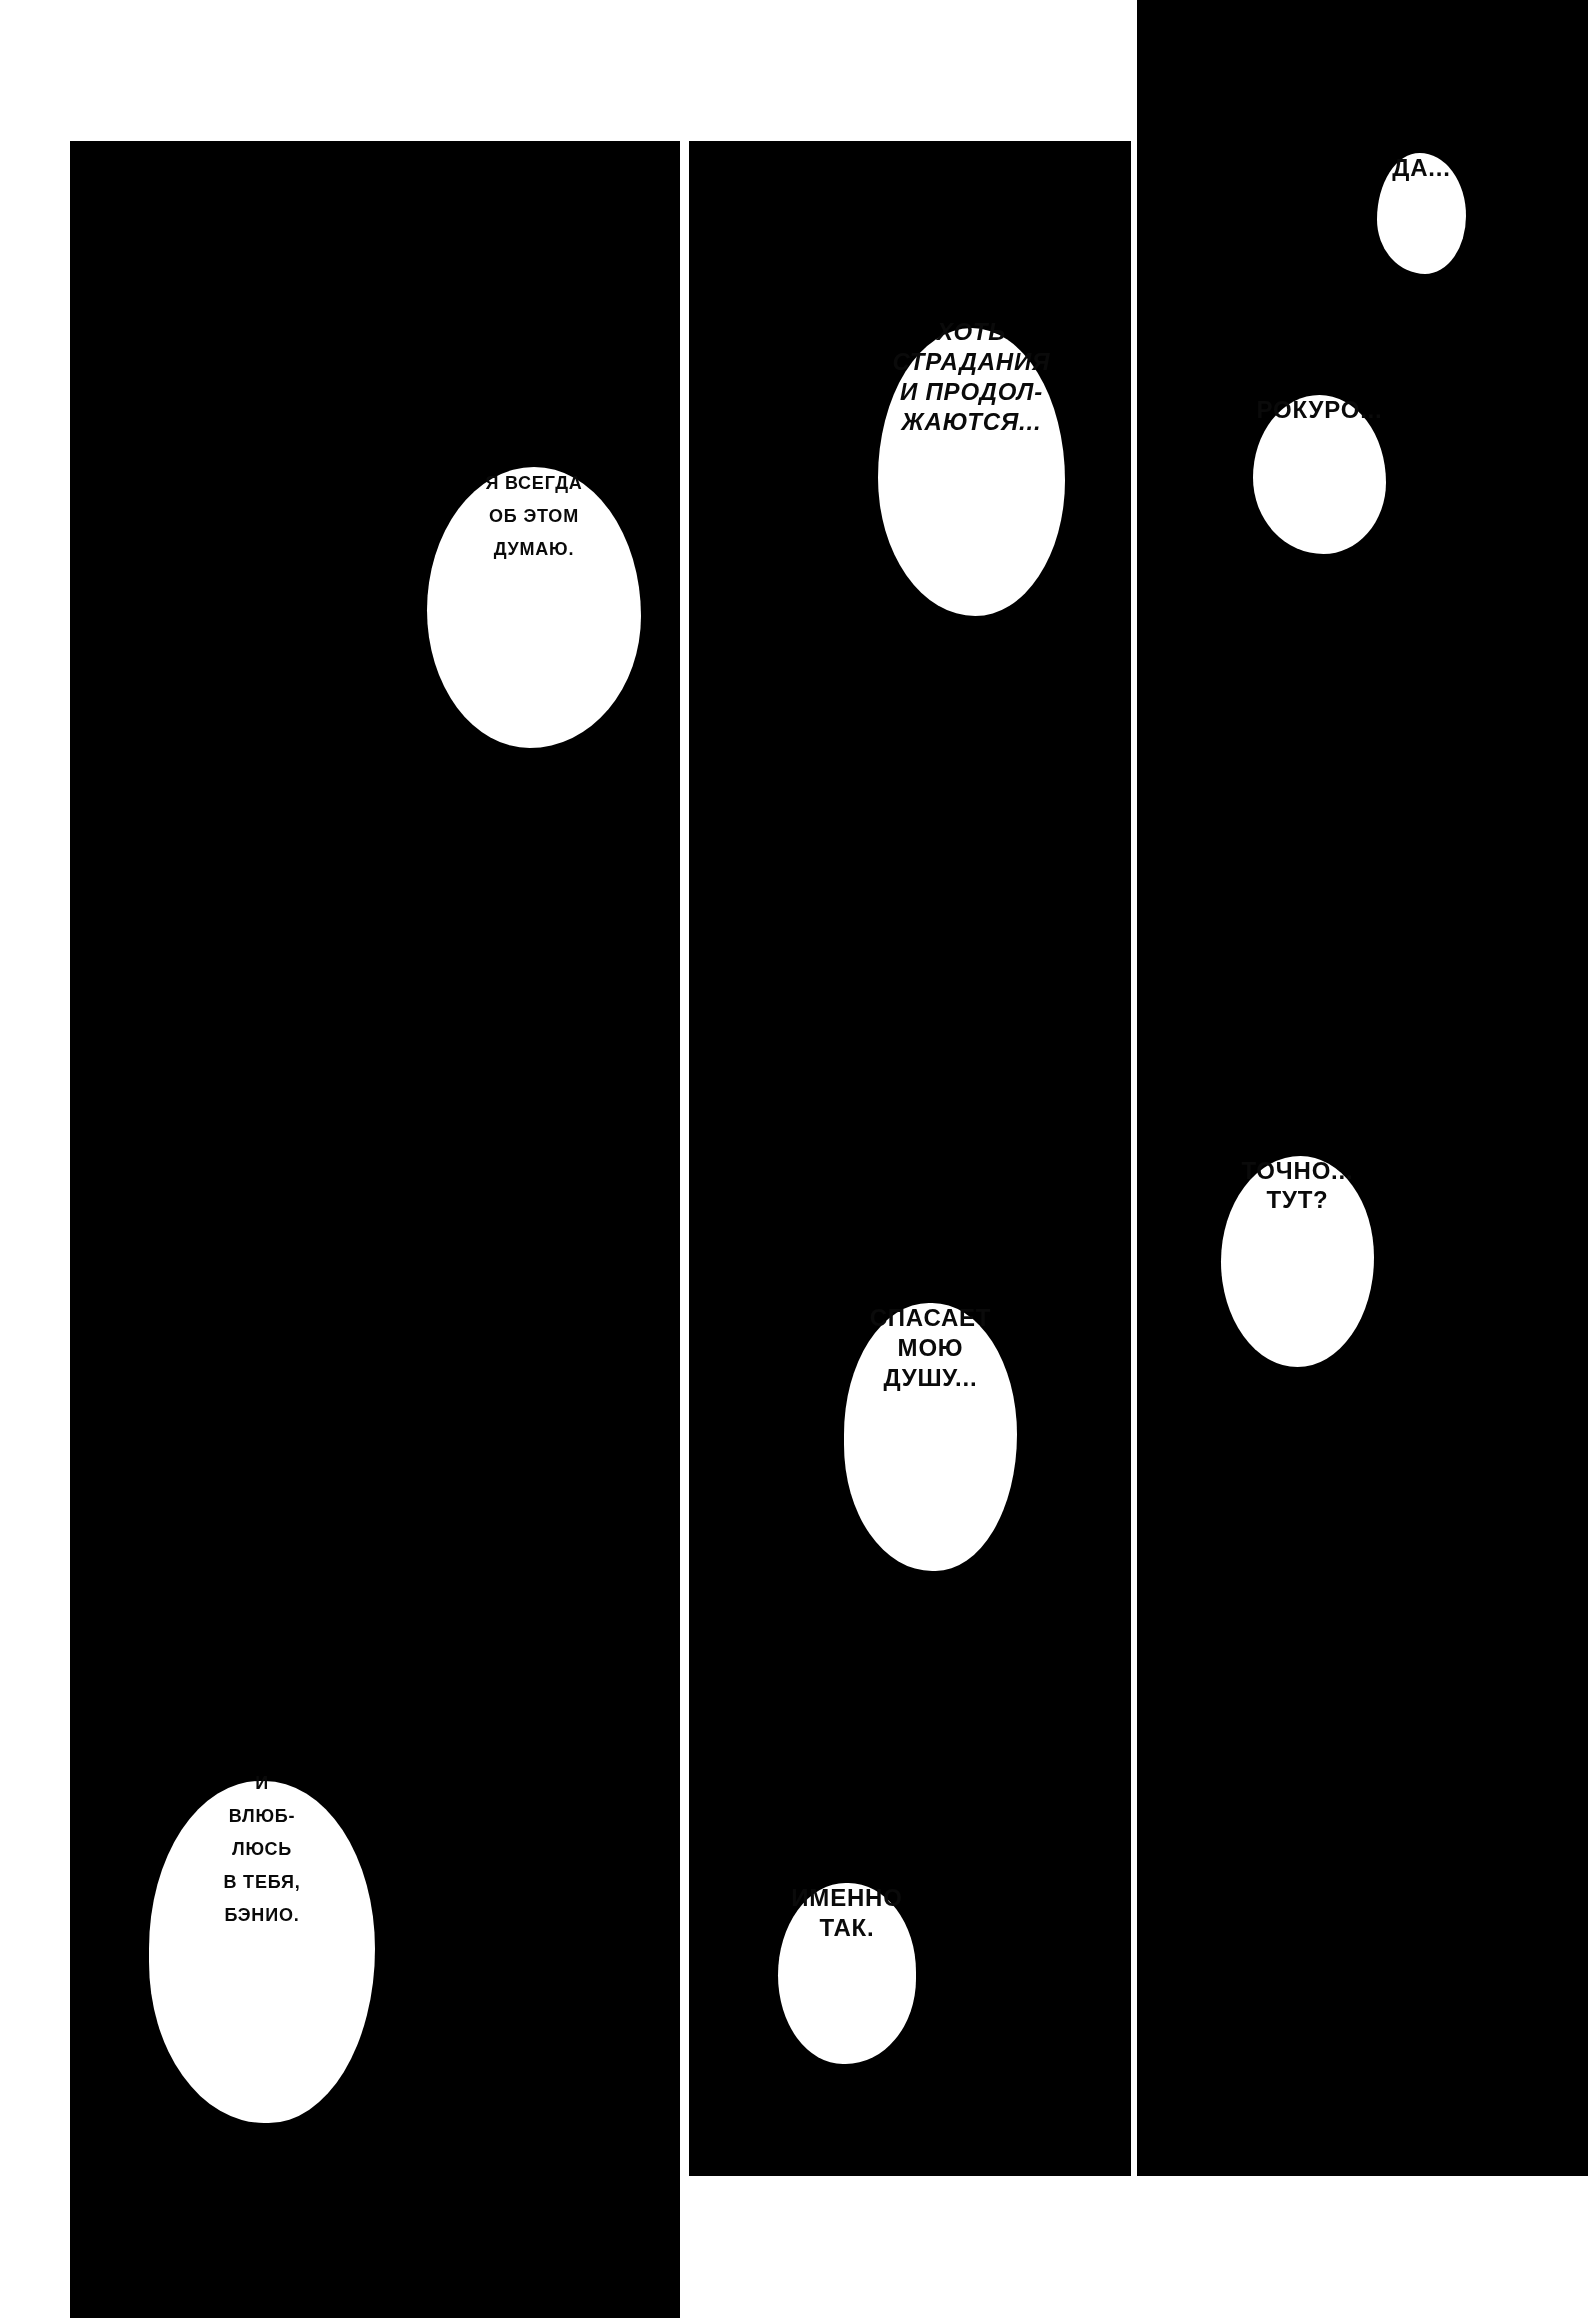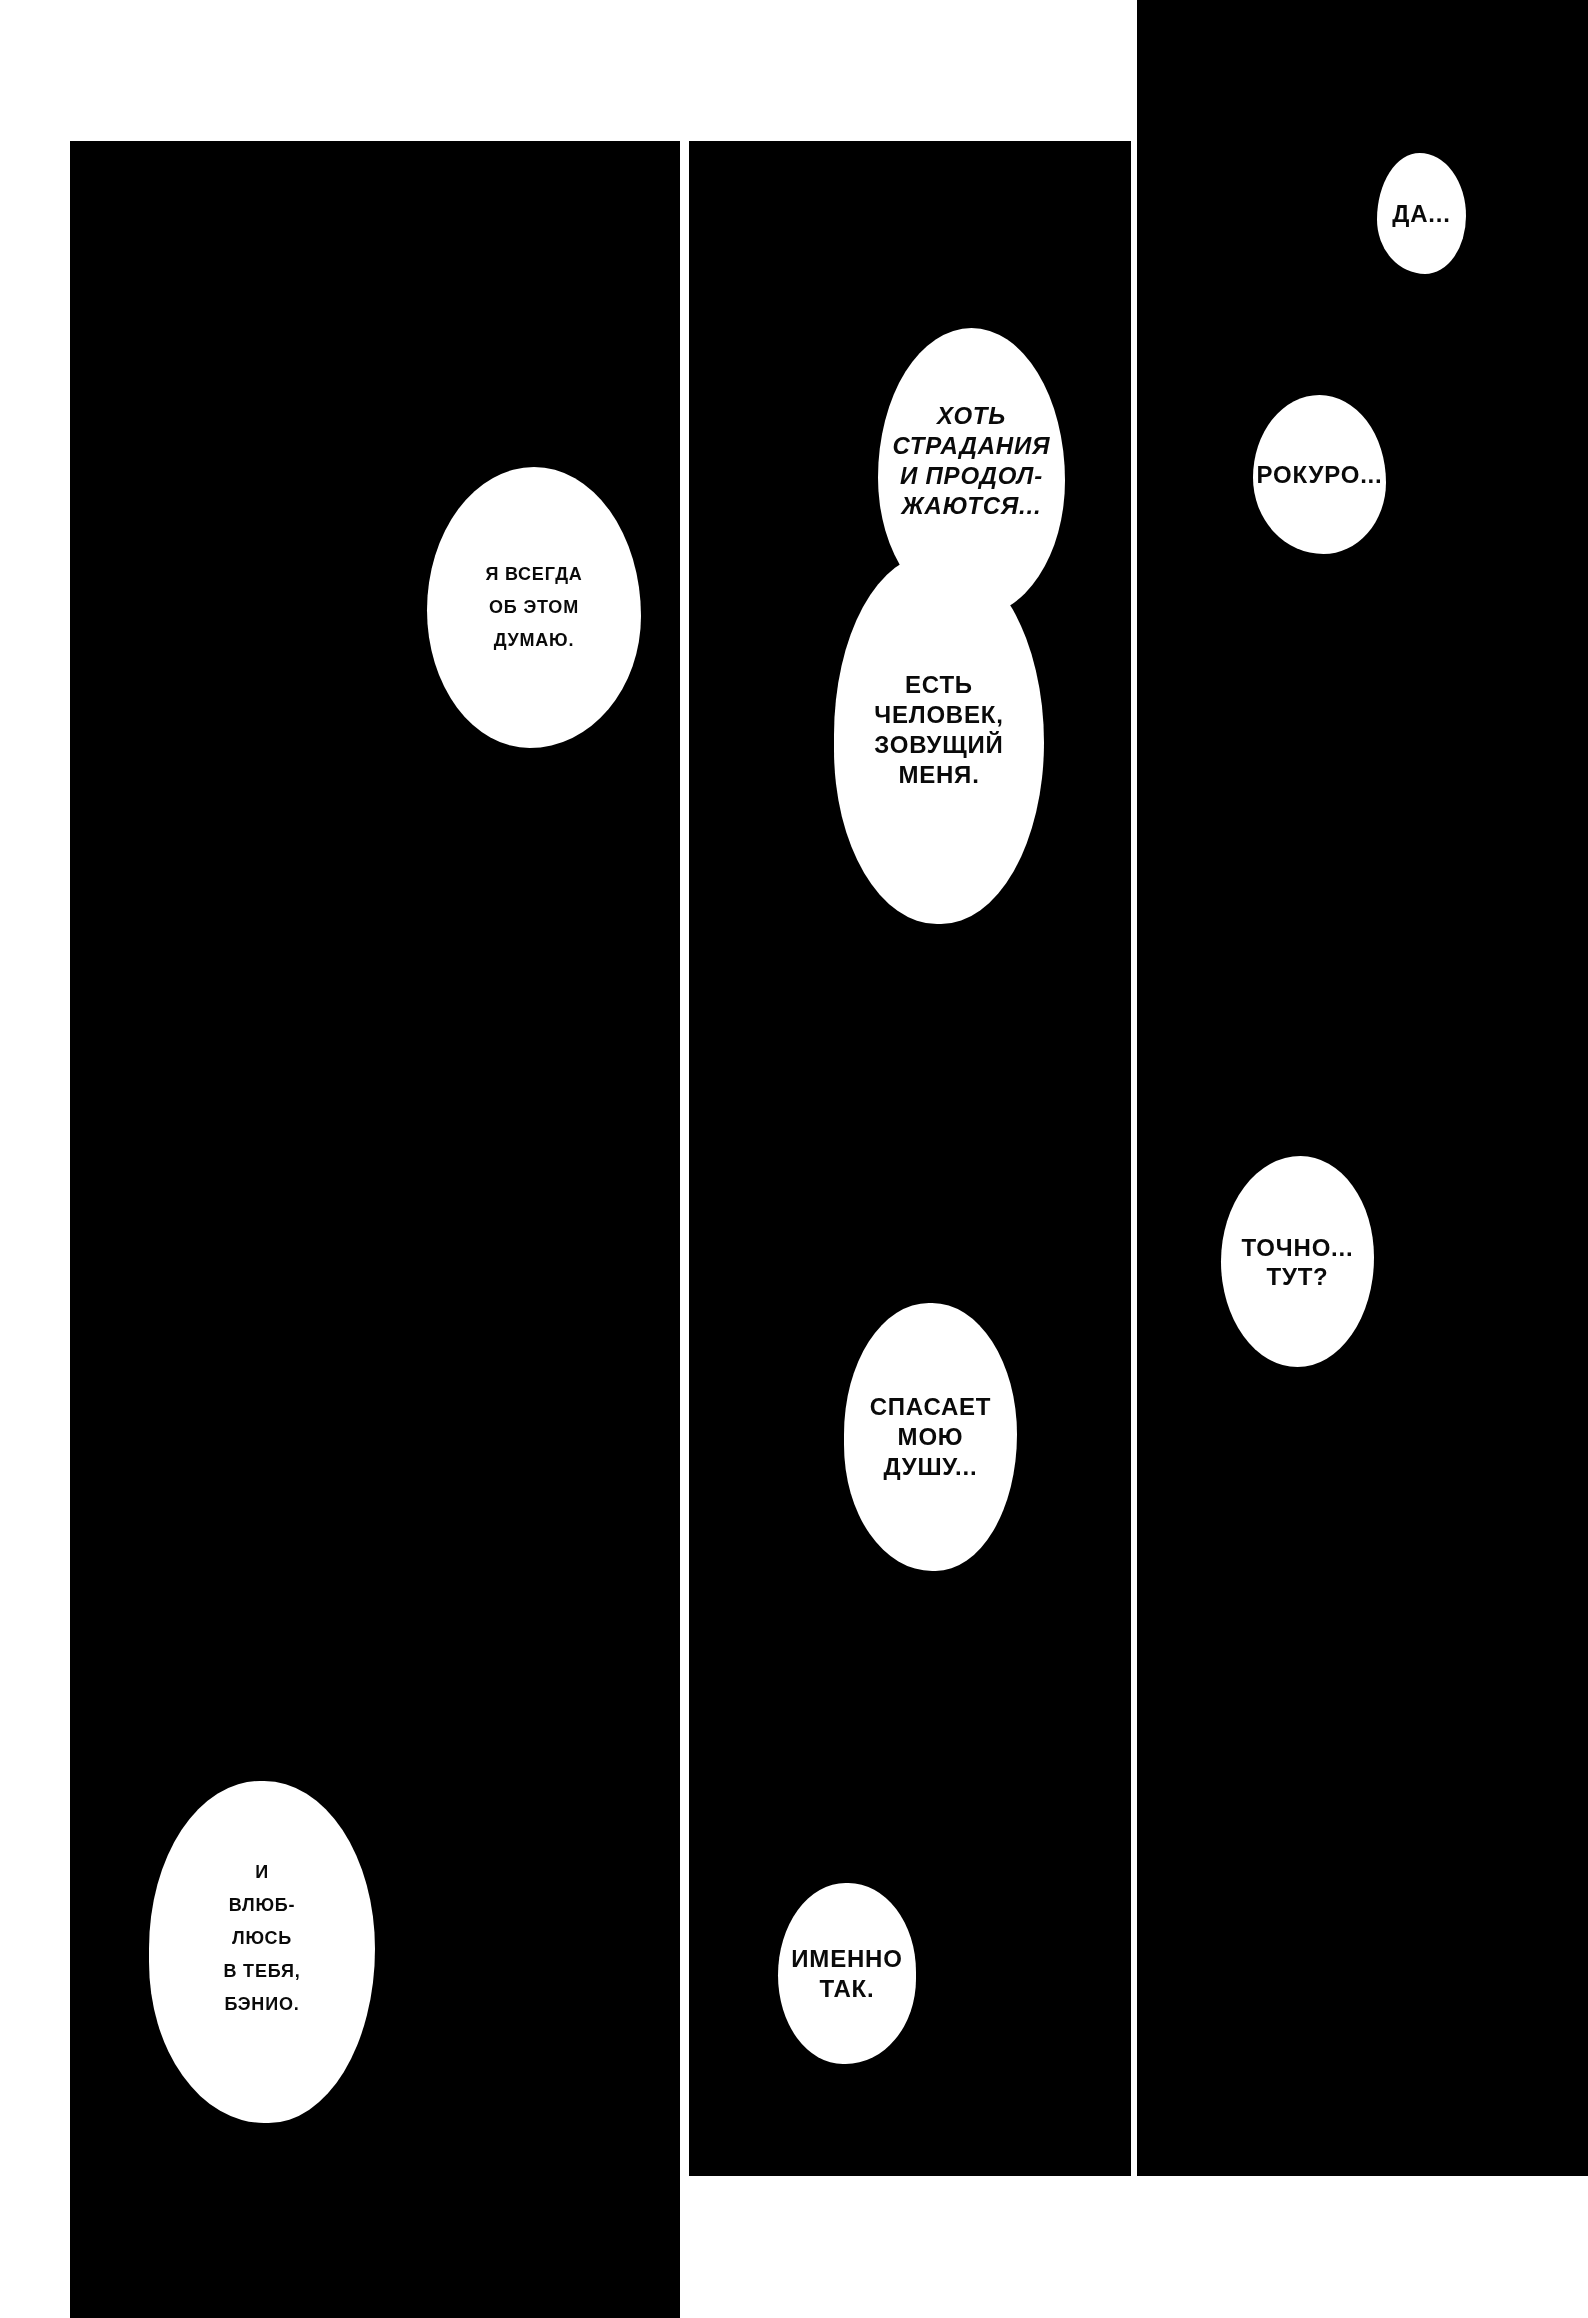--- a/index.html
+++ b/index.html
@@ -13,21 +13,20 @@
   }
   .panel { position: absolute; background: #000000; }
   #panel-left   { left: 70px;   top: 141px; width: 610px; height: 2177px; }
   #panel-middle { left: 689px;  top: 141px; width: 442px; height: 2035px; }
   #panel-right  { left: 1137px; top: 0;     width: 451px; height: 2176px; }
 
   .bubble {
     position: absolute;
     background: #ffffff;
     display: flex;
-    align-items: center;
     justify-content: center;
   }
   .txt {
     width: 100%;
     text-align: center;
     font-weight: 700;
     color: #0a0a0a;
     letter-spacing: 0.8px;
   }
   .txt .l { display: block; white-space: nowrap; }
@@ -92,28 +91,20 @@
 
   <div class="bubble" id="b-khot">
     <div class="txt t-mid">
       <span class="l">ХОТЬ</span>
       <span class="l">СТРАДАНИЯ</span>
       <span class="l">И ПРОДОЛ-</span>
       <span class="l">ЖАЮТСЯ...</span>
     </div>
   </div>
 
-  <div class="bubble" id="b-est">
-    <div class="txt t-mid">
-      <span class="l">ЕСТЬ</span>
-      <span class="l">ЧЕЛОВЕК,</span>
-      <span class="l">ЗОВУЩИЙ</span>
-      <span class="l">МЕНЯ.</span>
-    </div>
-  </div>
 
 
   <div class="bubble" id="b-spasaet">
     <div class="txt t-mid">
       <span class="l">СПАСАЕТ</span>
       <span class="l">МОЮ</span>
       <span class="l">ДУШУ...</span>
     </div>
   </div>
 

